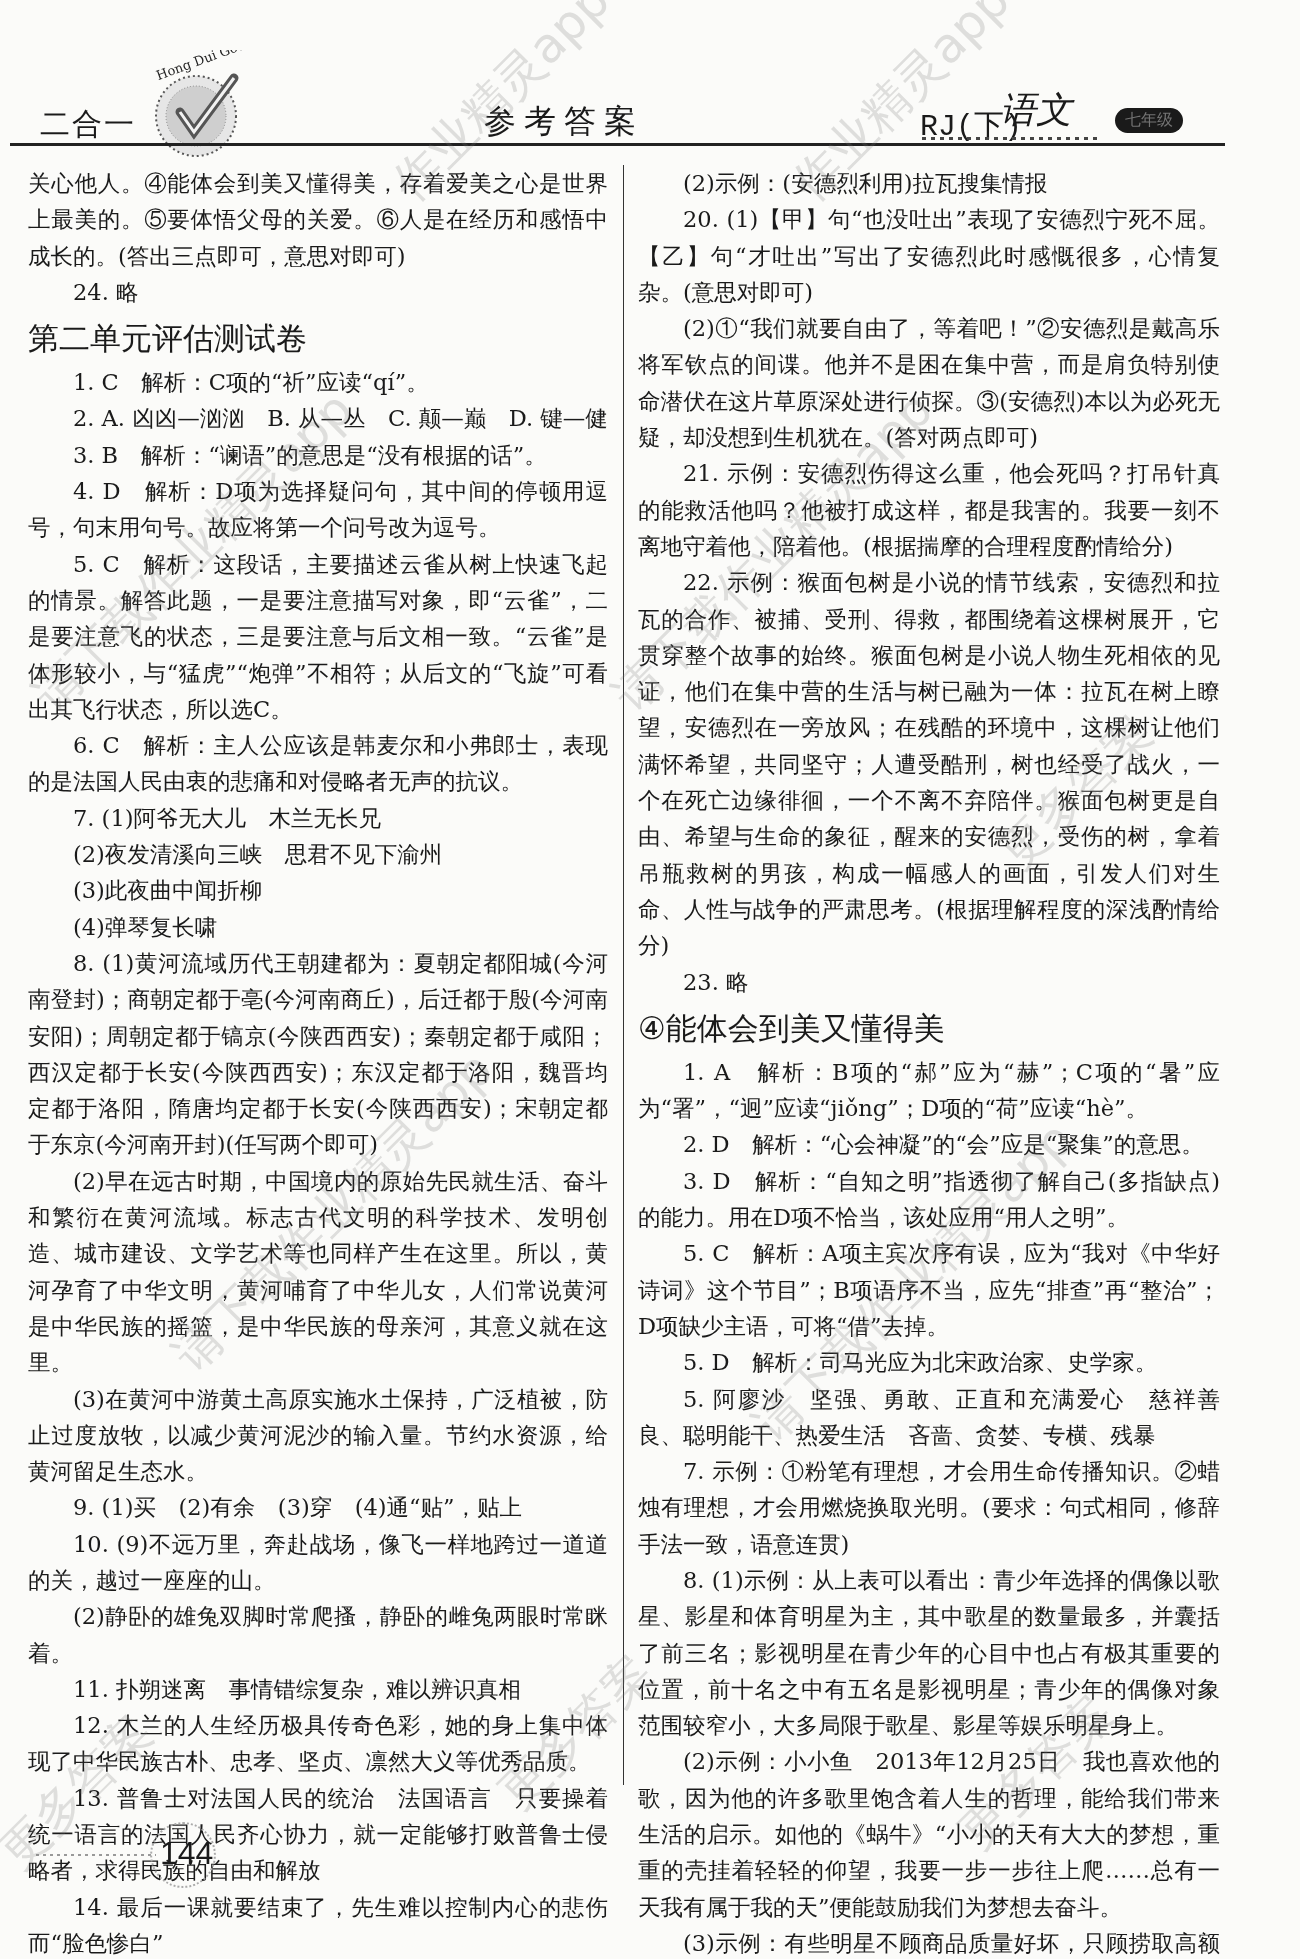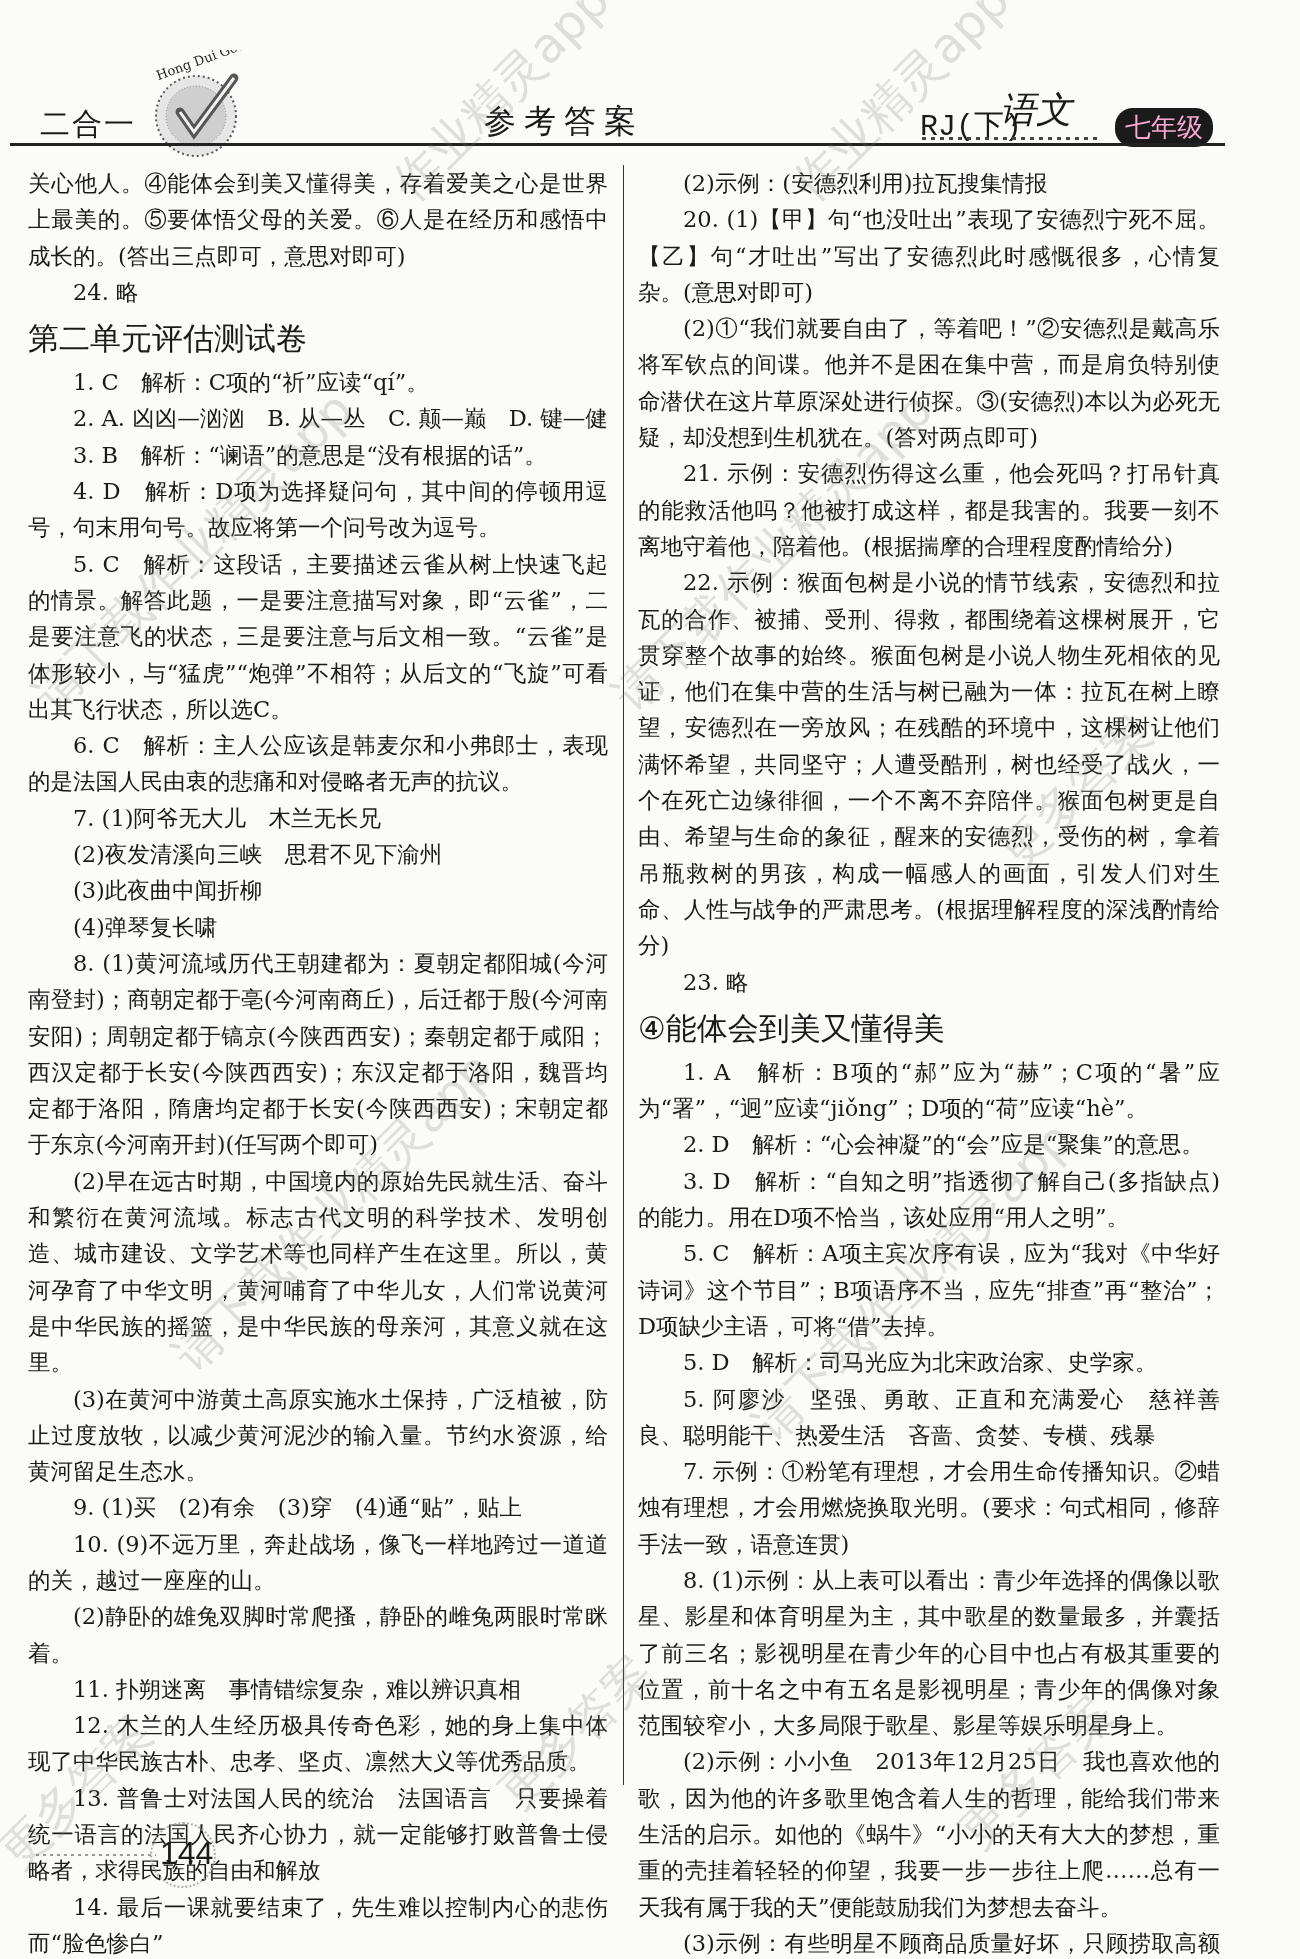--- a/index.html
+++ b/index.html
@@ -8,22 +8,22 @@
     font-family: "DejaVu Serif", "Liberation Serif", serif; color: #1a1a1a;
   }
   .header { position: absolute; left: 0; top: 0; width: 1300px; height: 160px; }
   .header-rule { position: absolute; left: 10px; top: 143px; width: 1215px; height: 3px; background: #222; }
   .left-label { position: absolute; left: 40px; top: 104px; font-size: 30px; letter-spacing: 2px; font-family: Liberation Serif, serif; }
   .logo { position: absolute; left: 138px; top: 50px; width: 120px; height: 120px; }
   .center-title { position: absolute; left: 484px; top: 100px; font-size: 32px; letter-spacing: 8px; font-family: "DejaVu Sans", sans-serif; }
   .rj { position: absolute; left: 920px; top: 105px; font-size: 30px; font-family: Liberation Mono, monospace; }
   .subject { position: absolute; left: 1000px; top: 86px; font-size: 36px; font-style: italic; font-family: "DejaVu Serif", serif; }
   .grade-badge {
-    position: absolute; left: 1115px; top: 108px; background: #1a1a1a; color: #f9a8d4;
-    border-radius: 18px; padding: 2px 10px; font-size: 26px; font-family: "DejaVu Sans", sans-serif;
+    position: absolute; left: 1115px; top: 108px; background: #1a1a1a; color: #737373;
+    border-radius: 18px; padding: 2px 10px; font-size: 16px; font-family: "DejaVu Sans", sans-serif;
   }
   .dotline { position: absolute; left: 922px; top: 137px; width: 180px; height: 3px;
     background: repeating-linear-gradient(90deg, #444 0 4px, transparent 4px 9px); }
 
   .col { position: absolute; top: 165px; width: 580px; font-size: 22.5px; line-height: 36.3px; }
   .col.left { left: 28px; }
   .col.right { left: 638px; width: 582px; }
   .divider { position: absolute; left: 623px; top: 165px; width: 1px; height: 1620px; background: #333; }
   .p { text-align: justify; text-justify: inter-character; margin: 0; }
   .ind { text-indent: 45px; }

